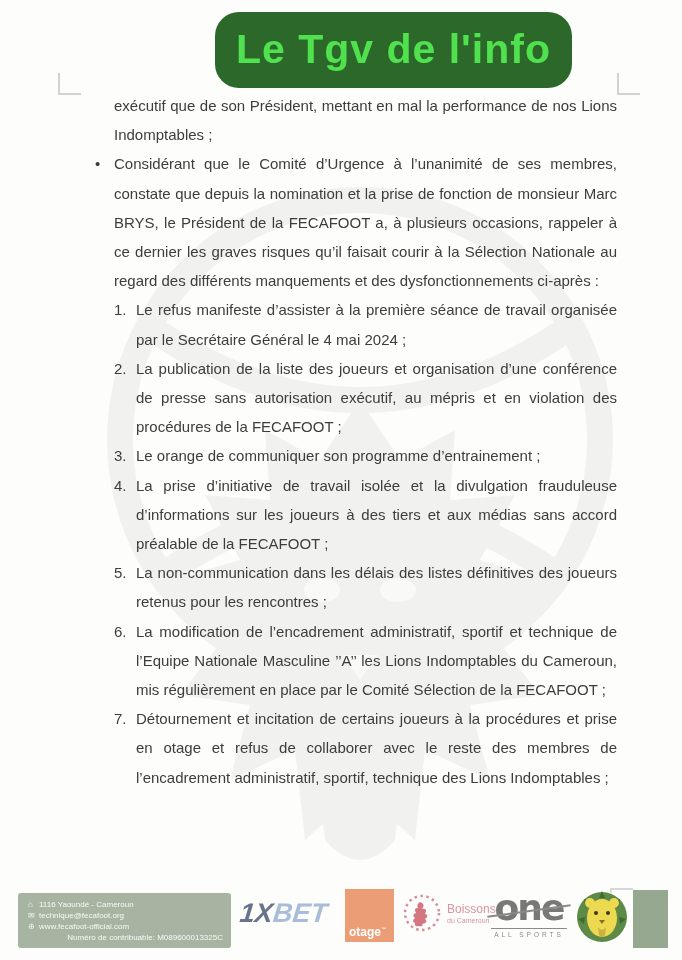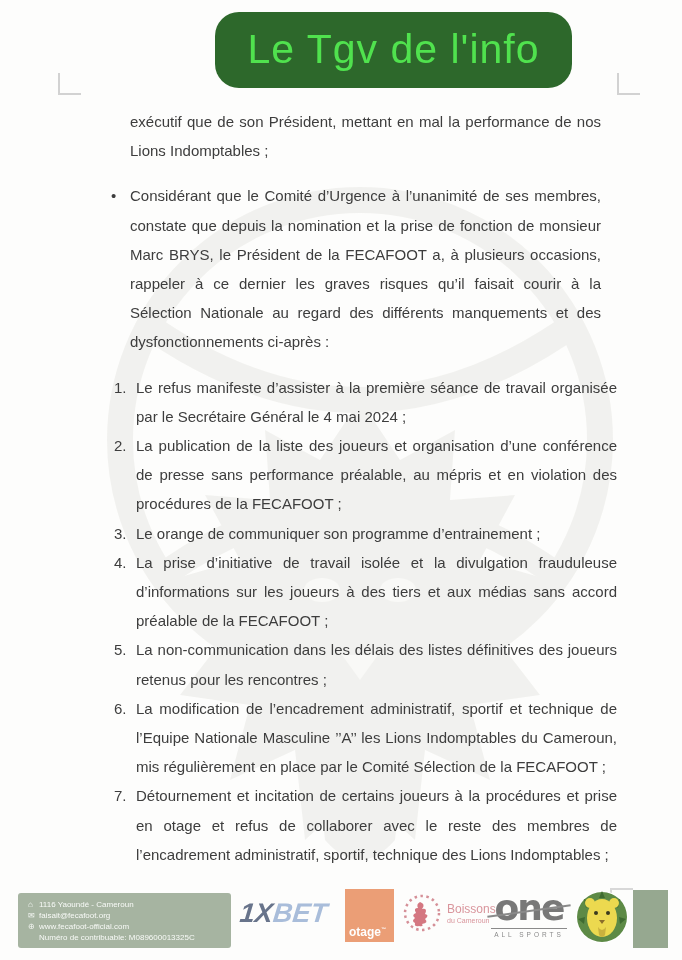--- a/index.html
+++ b/index.html
@@ -19,21 +19,21 @@
     width:357px; height:76px;
     background:#2d682b;
     border-radius:24px;
     display:flex; align-items:center; justify-content:center;
     z-index:3;
   }
   .banner .banner-title {
     color:#50e24e;
     font-size:41px;
     letter-spacing:1px;
-    font-weight:400;
+    font-weight:700;
     transform:translateY(-1px);
   }
 
   
   .bracket { position:absolute; width:23px; height:22px; z-index:1; }
   .bracket.tl { left:58px;  top:73px;  border-left:2px solid #d2d2d2; border-bottom:2px solid #d2d2d2; }
   .bracket.tr { left:617px; top:73px;  border-left:2px solid #d2d2d2; border-bottom:2px solid #d2d2d2; }
   .bracket.br { left:610px; top:888px; border-left:2px solid #d8d8d8; border-top:2px solid #d8d8d8; }
 
   
@@ -46,21 +46,21 @@
 
   
   .content {
     position:absolute; left:114px; top:91px; width:503px;
     z-index:2;
     color:#3d3d3d;
     font-size:15px;
     line-height:29.2px;
     text-align:justify;
   }
-  .content p { margin:16px; }
+  .content p { margin:0; }
   .para-bullet { position:relative; }
   .bullet-marker {
     position:absolute; left:-19px; top:0px;
     font-size:15px; color:#3d3d3d;
   }
   .num-list { margin-top:0; }
   .num-item { display:flex; }
   .num-item .num { flex:0 0 22px; text-align:left; }
   .num-item .item-text { flex:1; text-align:justify; }
 
@@ -70,21 +70,21 @@
     width:213px; height:55px;
     background:#a6b4a1;
     border-radius:3px;
     padding:6px 8px 5px 10px;
     color:#f8faf7;
     font-size:8px; line-height:11px;
     z-index:2;
   }
   .contact-line { display:flex; align-items:center; white-space:nowrap; }
   .contact-line .ic { width:11px; display:inline-block; font-size:8px; opacity:.95; }
-  .contact-line.tax { padding-left:11px; }
+  .contact-line.tax { padding-left:11px;justify-content:flex-end; }
 
   .bet-logo {
     position:absolute; left:240px; top:898px;
     font-size:27px; font-weight:bold; font-style:italic;
     letter-spacing:0px; transform:skewX(-6deg);
     z-index:2; white-space:nowrap;
   }
   .bet-logo .bet-1x  { color:#68748b; }
   .bet-logo .bet-bet { color:#a9bdda; }
 
@@ -170,21 +170,21 @@
       <span class="bullet-marker">•</span><span>Considérant que le Comité d’Urgence à l’unanimité de ses membres, constate que depuis la nomination et la prise de fonction de monsieur Marc BRYS, le Président de la FECAFOOT a, à plusieurs occasions, rappeler à ce dernier les graves risques qu’il faisait courir à la Sélection Nationale au regard des différents manquements et des dysfonctionnements ci-après :</span>
     </p>
 
     <div class="num-list">
       <div class="num-item">
         <span class="num">1.</span>
         <span class="item-text">Le refus manifeste d’assister à la première séance de travail organisée par le Secrétaire Général le 4 mai 2024 ;</span>
       </div>
       <div class="num-item">
         <span class="num">2.</span>
-        <span class="item-text">La publication de la liste des joueurs et organisation d’une conférence de presse sans performance préalable, au mépris et en violation des procédures de la FECAFOOT ;</span>
+        <span class="item-text">La publication de la liste des joueurs et organisation d’une conférence de presse sans autorisation exécutif, au mépris et en violation des procédures de la FECAFOOT ;</span>
       </div>
       <div class="num-item">
         <span class="num">3.</span>
         <span class="item-text">Le orange de communiquer son programme d’entrainement ;</span>
       </div>
       <div class="num-item">
         <span class="num">4.</span>
         <span class="item-text">La prise d’initiative de travail isolée et la divulgation frauduleuse d’informations sur les joueurs à des tiers et aux médias sans accord préalable de la FECAFOOT ;</span>
       </div>
       <div class="num-item">
@@ -202,21 +202,21 @@
     </div>
   </div>
 
   <div class="contact-box">
     <div class="contact-line">
       <span class="ic">⌂</span>
       <span>1116 Yaoundé - Cameroun</span>
     </div>
     <div class="contact-line">
       <span class="ic">✉</span>
-      <span>faisait@fecafoot.org</span>
+      <span>technique@fecafoot.org</span>
     </div>
     <div class="contact-line">
       <span class="ic">⊕</span>
       <span>www.fecafoot-official.com</span>
     </div>
     <div class="contact-line tax">
       <span>Numéro de contribuable: M089600013325C</span>
     </div>
   </div>
 

